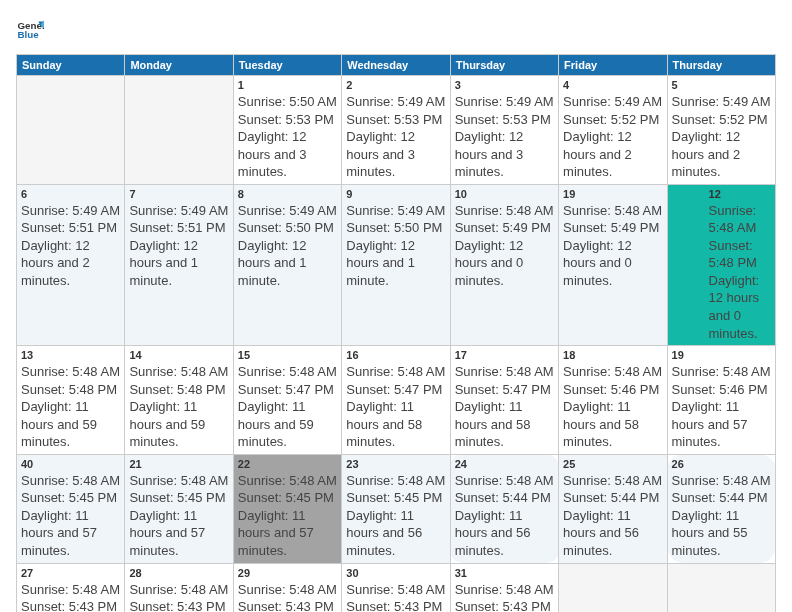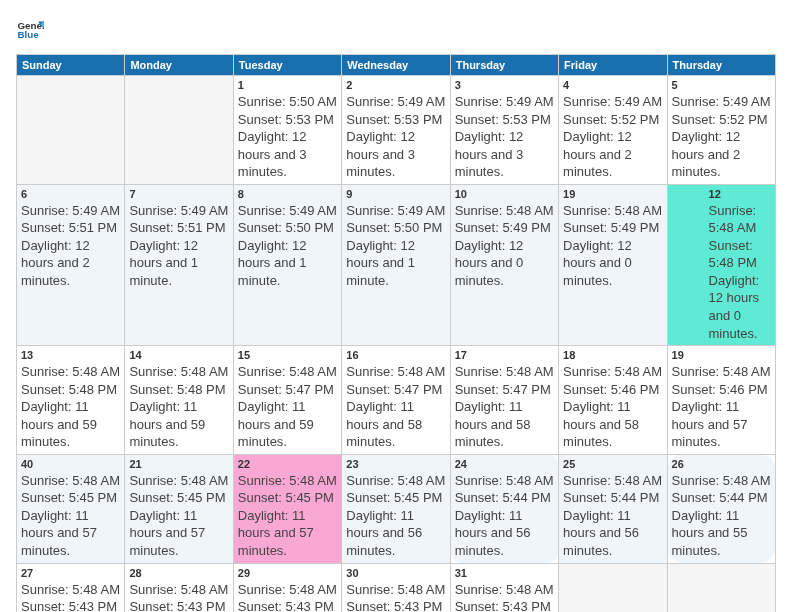--- a/index.html
+++ b/index.html
@@ -162,21 +162,21 @@
             <div class="day-info">Sunrise: 5:49 AM<br>Sunset: 5:50 PM<br>Daylight: 12 hours and 1 minute.</div>
           </td>
           <td style="background: rgb(240, 245, 250);">
             <span class="day-num">10</span>
             <div class="day-info">Sunrise: 5:48 AM<br>Sunset: 5:49 PM<br>Daylight: 12 hours and 0 minutes.</div>
           </td>
           <td style="background: rgb(240, 245, 250);">
             <span class="day-num">19</span>
             <div class="day-info">Sunrise: 5:48 AM<br>Sunset: 5:49 PM<br>Daylight: 12 hours and 0 minutes.</div>
           </td>
-          <td style="background: #5eead4; padding-left: 41px;">
+          <td style="background: #14b8a6; padding-left: 41px;">
             <span class="day-num">12</span>
             <div class="day-info">Sunrise: 5:48 AM<br>Sunset: 5:48 PM<br>Daylight: 12 hours and 0 minutes.</div>
           </td>
         </tr>
         <tr>
           <td>
             <span class="day-num">13</span>
             <div class="day-info">Sunrise: 5:48 AM<br>Sunset: 5:48 PM<br>Daylight: 11 hours and 59 minutes.</div>
           </td>
           <td>
@@ -206,21 +206,21 @@
         </tr>
         <tr>
           <td style="background: rgb(240, 245, 250);">
             <span class="day-num">40</span>
             <div class="day-info">Sunrise: 5:48 AM<br>Sunset: 5:45 PM<br>Daylight: 11 hours and 57 minutes.</div>
           </td>
           <td style="background: rgb(240, 245, 250);">
             <span class="day-num">21</span>
             <div class="day-info">Sunrise: 5:48 AM<br>Sunset: 5:45 PM<br>Daylight: 11 hours and 57 minutes.</div>
           </td>
-          <td style="background: #f9a8d4;">
+          <td style="background: #a3a3a3;">
             <span class="day-num">22</span>
             <div class="day-info">Sunrise: 5:48 AM<br>Sunset: 5:45 PM<br>Daylight: 11 hours and 57 minutes.</div>
           </td>
           <td style="background: rgb(240, 245, 250); margin-top: 23px;">
             <span class="day-num">23</span>
             <div class="day-info">Sunrise: 5:48 AM<br>Sunset: 5:45 PM<br>Daylight: 11 hours and 56 minutes.</div>
           </td>
           <td style="background: rgb(240, 245, 250); border-radius: 13px;">
             <span class="day-num">24</span>
             <div class="day-info">Sunrise: 5:48 AM<br>Sunset: 5:44 PM<br>Daylight: 11 hours and 56 minutes.</div>

